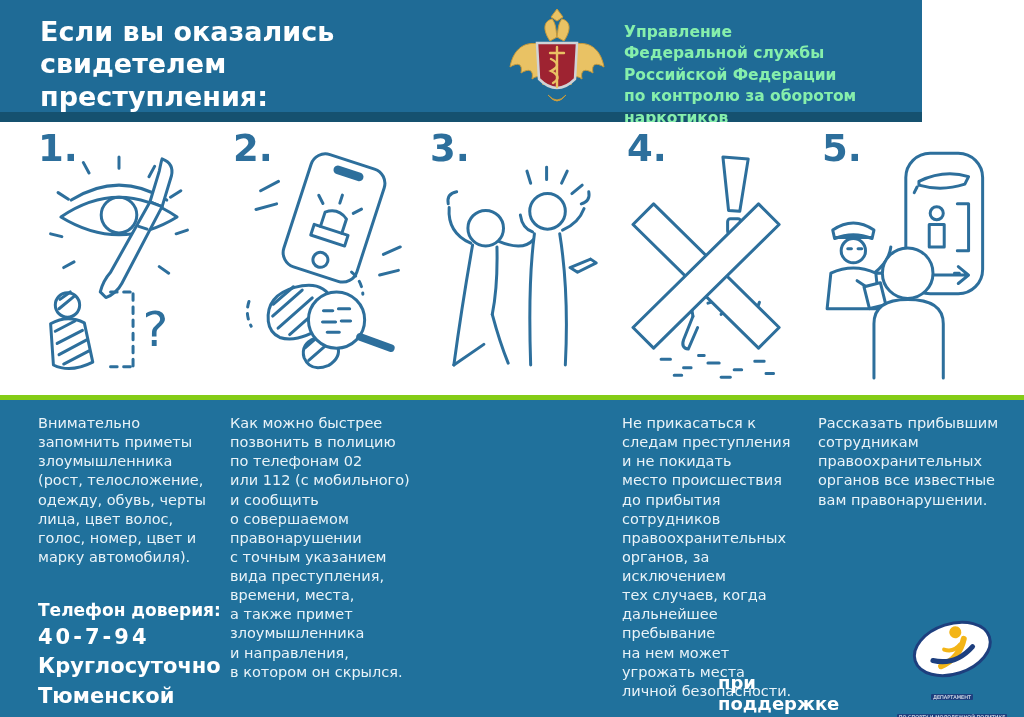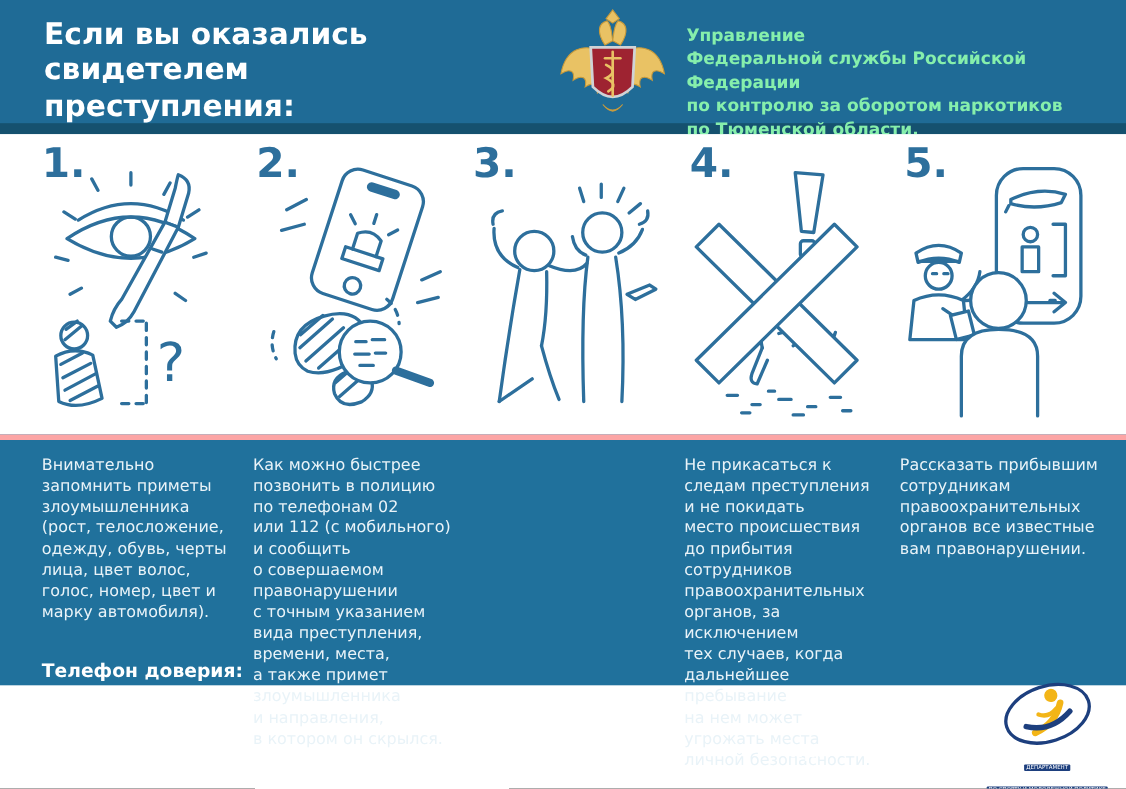--- a/index.html
+++ b/index.html
@@ -3,21 +3,21 @@
 <meta charset="utf-8">
 <style>
   html,body{margin:0;padding:0;background:#444;}
   .poster{
     position:relative;width:1024px;height:717px;margin:0 auto;
     background:#ffffff;overflow:hidden;
     font-family:"DejaVu Sans","Liberation Sans",sans-serif;
   }
   
   .band-top{
-    position:absolute;left:0;top:0;width:1024px;height:112px;
+    position:absolute;left:0;top:0;width:922px;height:112px;
     background:#1f6b96;border-bottom:10px solid #15516f;
   }
   .poster-title{
     position:absolute;left:40px;top:16px;color:#fff;
     font-size:27px;font-weight:bold;line-height:1.2;white-space:pre-line;
   }
   .emblem{position:absolute;left:506px;top:7px;width:102px;height:102px;}
   .agency{
     position:absolute;left:624px;top:22px;color:#86efac;
     font-size:15.5px;font-weight:bold;line-height:1.38;white-space:pre-line;
@@ -25,32 +25,32 @@
   
   .steps-area{position:absolute;left:0;top:122px;width:1024px;height:273px;background:#fff;}
   .step-number{
     position:absolute;top:8px;color:#2d6f9c;font-size:37px;font-weight:bold;line-height:1;
   }
   .illu{position:absolute;top:14px;width:178px;height:250px;}
   .n1{left:38px}.n2{left:233px}.n3{left:430px}.n4{left:627px}.n5{left:822px}
   .i1{left:30px}.i2{left:226px}.i3{left:422px}.i4{left:618px}.i5{left:814px}
   
   .band-bottom{
-    position:absolute;left:0;top:395px;width:1024px;height:228px;
-    background:#20719c;border-top:5px solid #fca5a5;box-sizing:border-box;
+    position:absolute;left:0;top:395px;width:1024px;height:322px;
+    background:#20719c;border-top:5px solid #84cc16;box-sizing:border-box;
   }
   .step-text{
     position:absolute;top:14px;width:192px;color:#e9f3f8;
     font-size:14.5px;line-height:1.32;white-space:pre-line;
   }
   .t1{left:38px}.t2{left:230px}.t3{left:426px}.t4{left:622px}.t5{left:818px}
   .hotline{position:absolute;left:38px;top:198px;color:#fff;font-weight:bold;}
   .hotline-label{font-size:17px;line-height:1.45;}
   .hotline-phone{font-size:21px;letter-spacing:3px;line-height:1.35;}
-  .hotline-line{font-size:15px;line-height:1.45;}
+  .hotline-line{font-size:21px;line-height:1.45;}
   .hotline-site{font-size:18.5px;line-height:1.5;}
   .support-label{
     position:absolute;left:718px;top:272px;width:160px;text-align:left;
     color:#fff;font-size:18px;font-weight:bold;
   }
   .sponsor{position:absolute;left:893px;top:218px;width:118px;text-align:center;}
   .sponsor-logo{width:104px;height:64px;margin:0 auto;display:block;}
   .sponsor-caption{margin-top:2px;line-height:1.25;}
   .sponsor-caption span{
     display:inline-block;background:#1d3f7e;color:#fff;font-size:5px;

